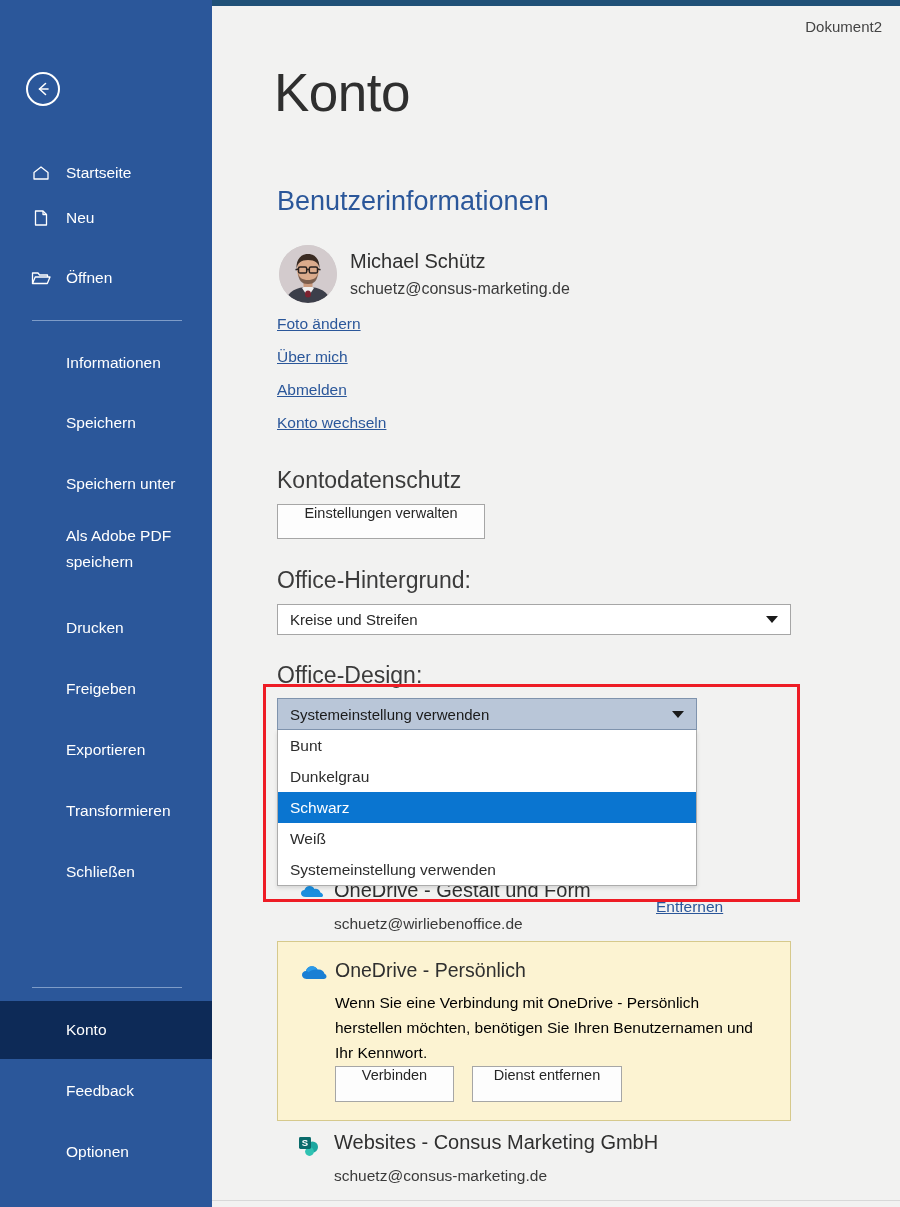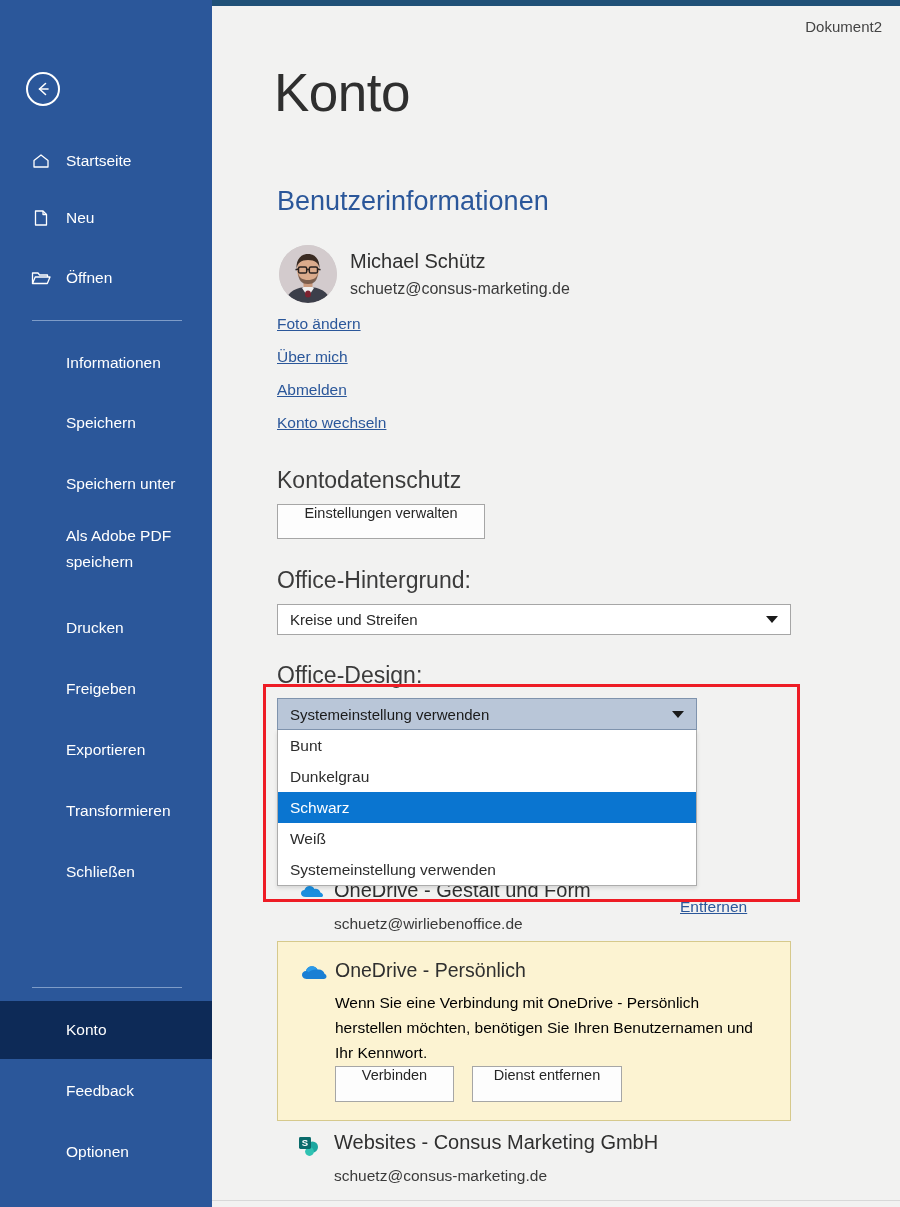--- a/index.html
+++ b/index.html
@@ -230,21 +230,21 @@
 
   <nav class="sidebar">
 
     <div class="back-btn">
       <svg width="20" height="20" viewBox="0 0 20 20" aria-hidden="true">
         <path d="M12.5 4.5 L6.5 10 L12.5 15.5" fill="none" stroke="#ffffff" stroke-width="1.6" stroke-linecap="round" stroke-linejoin="round"></path>
         <line x1="6.5" y1="10" x2="15" y2="10" stroke="#ffffff" stroke-width="1.6" stroke-linecap="round"></line>
       </svg>
     </div>
 
-    <div class="nav-item" style="top:140px;">
+    <div class="nav-item" style="top:152px;">
       <span class="nav-icon">
         <svg width="20" height="20" viewBox="0 0 20 20">
             <path d="M3 9.5 L10 4 L17 9.5 L17 16 L3 16 Z" fill="none" stroke="#ffffff" stroke-width="1.3" stroke-linejoin="round"></path>
           </svg>
       </span>
       <span class="nav-label">Startseite</span>
     </div>
     <div class="nav-item" style="top:197px;">
       <span class="nav-icon">
         <svg width="20" height="20" viewBox="0 0 20 20">
@@ -369,21 +369,21 @@
     </div>
 
     <div class="section-head" style="top:662px;">Office-Design:</div>
 
     <span class="svc-icon" style="left:300px;top:884px;">
       <svg width="24" height="18" viewBox="0 0 24 18" aria-hidden="true">
         <path d="M6 13 C2.6 13 1 11.3 1 9.4 C1 7.6 2.5 6.2 4.4 6.1 C5 3.6 7.2 2 9.7 2 C11.8 2 13.6 3.1 14.5 4.9 C17.2 4.3 19.8 5.9 20.4 8.4 C22 8.8 23 10.1 23 11.5 C23 12.4 22.4 13 21.4 13 Z" fill="#1b8ede"></path>
       </svg>
     </span>
     <div class="svc-title" style="left:334px;top:879px;">OneDrive - Gestalt und Form</div>
-    <a class="link" style="left:680px;top:898px;">Entfernen</a>
+    <a class="link" style="left:656px;top:898px;">Entfernen</a>
     <div class="svc-mail" style="left:334px;top:915px;">schuetz@wirliebenoffice.de</div>
 
     <div class="yellow-card">
       <span class="svc-icon" style="left:23px;top:22px;">
         <svg width="26" height="18" viewBox="0 0 26 18" aria-hidden="true">
           <path d="M7 15 C3.2 15 1 13.2 1 10.9 C1 8.8 2.7 7.2 4.9 7.1 C5.6 4.2 8.1 2.3 11.1 2.3 C13.5 2.3 15.6 3.6 16.6 5.6 C19.8 5 22.8 6.8 23.5 9.7 C24.9 10.3 25.5 11.4 25.5 12.6 C25.5 14.1 24.4 15 22.8 15 Z" fill="#1a7fd4"></path>
           <path d="M4.9 7.1 C5.6 4.2 8.1 2.3 11.1 2.3 C13.5 2.3 15.6 3.6 16.6 5.6 C13.4 5.2 10 5.9 7.6 8.2 C6.7 7.5 5.8 7.1 4.9 7.1 Z" fill="#2b9ae8"></path>
         </svg>
       </span>
       <div class="yc-title">OneDrive - Persönlich</div>

